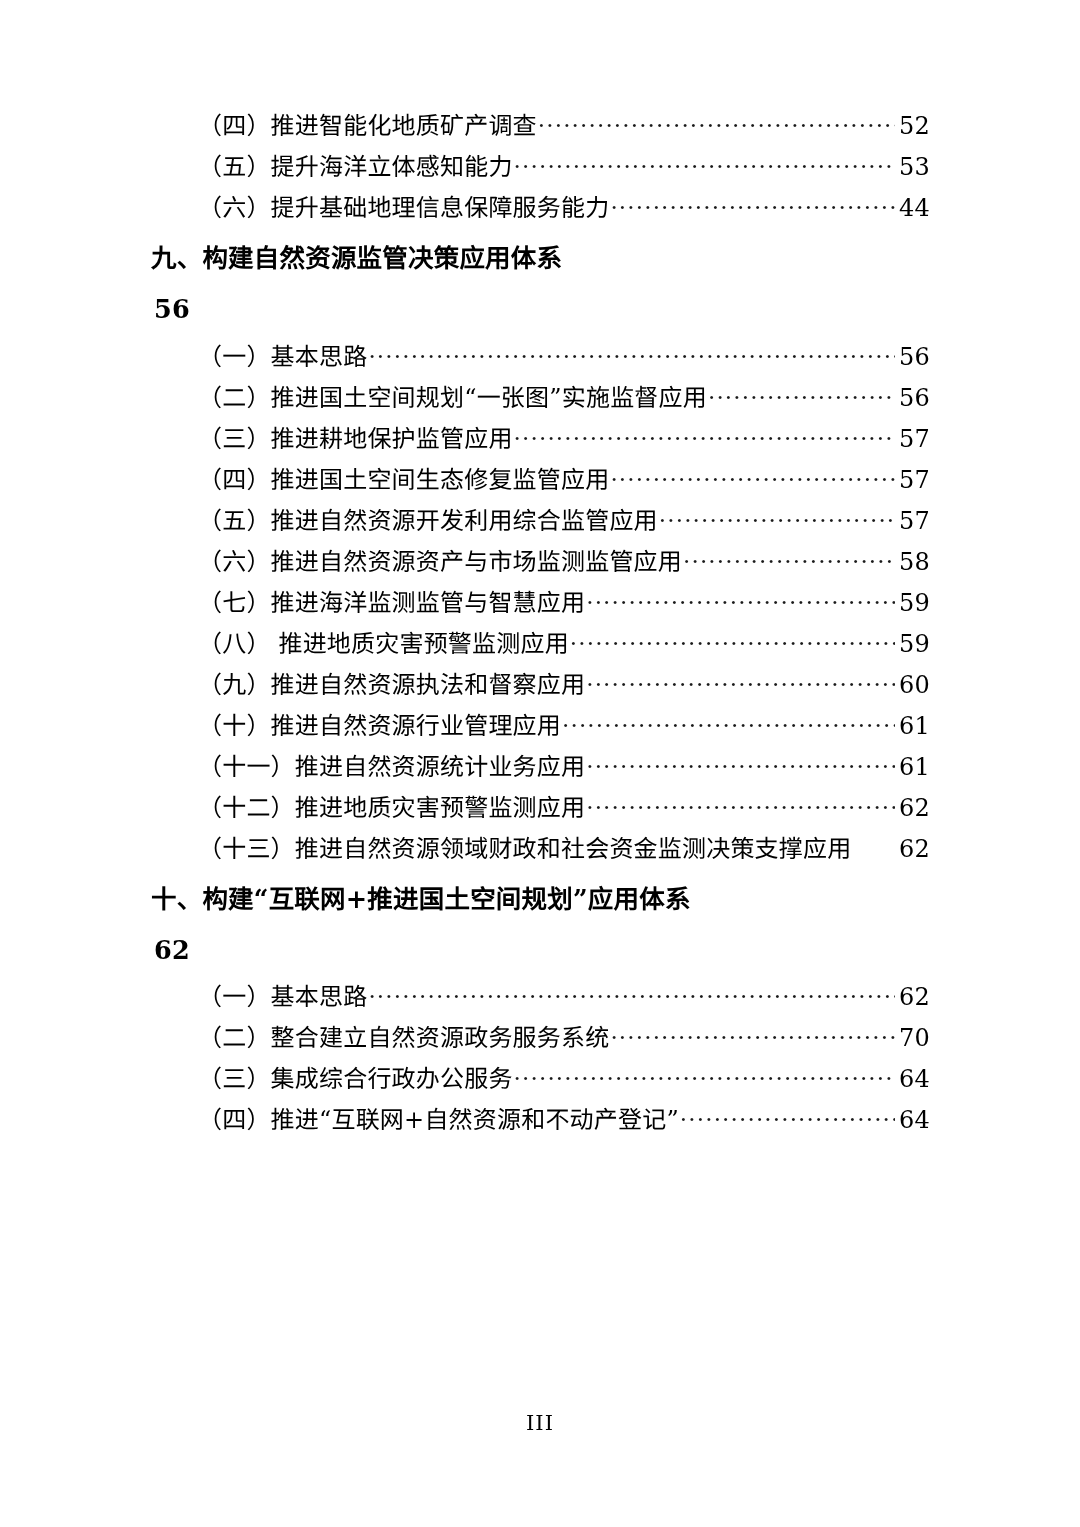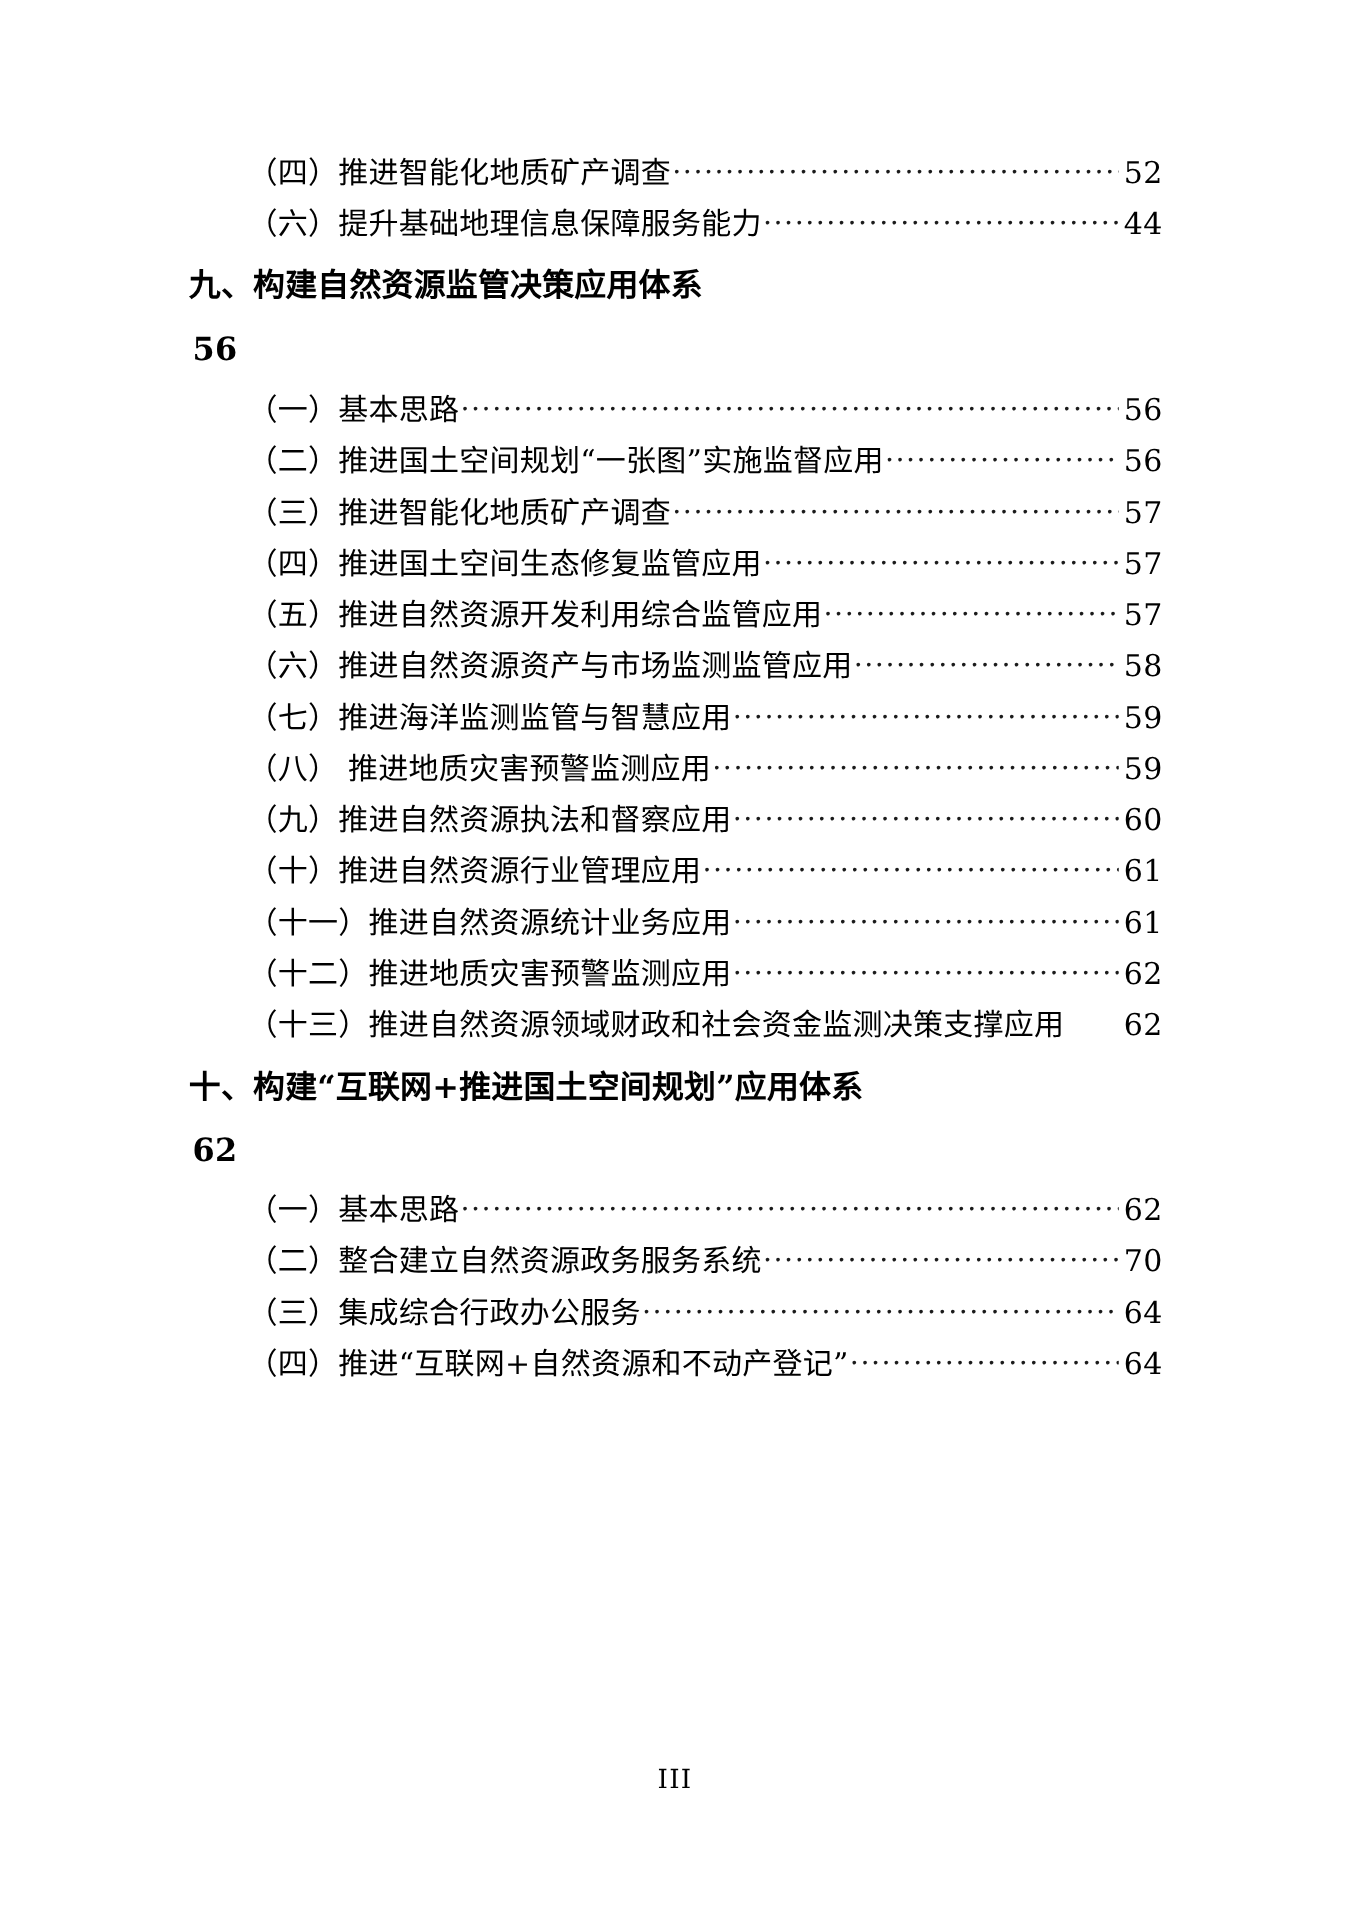--- a/index.html
+++ b/index.html
@@ -19,21 +19,21 @@
     position: absolute;
     top: 0;
     left: 0;
     width: 1080px;
     height: 1527px;
     box-sizing: border-box;
     padding: 110px 150px 0 150px;
   }
   .toc {
     width: 780px;
-    margin: 12px auto;
+    margin: 0 auto;
   }
   .toc-row {
     display: flex;
     align-items: baseline;
     width: 100%;
     box-sizing: border-box;
     white-space: nowrap;
   }
   .lvl1 {
     font-weight: bold;
@@ -101,41 +101,46 @@
 <body>
 
 <div class="page">
   <div class="toc" id="toc-container">
       <div class="toc-row lvl2 row-first">
         <span class="label">（四）推进智能化地质矿产调查</span>
         <span class="leader"></span>
         <span class="page-num">52</span>
       </div>
       <div class="toc-row lvl2">
+        <span class="label">（五）提升海洋立体感知能力</span>
+        <span class="leader"></span>
+        <span class="page-num">53</span>
+      </div>
+      <div class="toc-row lvl2">
         <span class="label">（六）提升基础地理信息保障服务能力</span>
         <span class="leader"></span>
         <span class="page-num">44</span>
       </div>
       <div class="toc-row lvl1">
         <span class="label">九、构建自然资源监管决策应用体系</span>
         <span class="leader"></span>
         <span class="page-num">56</span>
       </div>
       <div class="toc-row lvl2">
         <span class="label">（一）基本思路</span>
         <span class="leader"></span>
         <span class="page-num">56</span>
       </div>
       <div class="toc-row lvl2">
         <span class="label">（二）推进国土空间规划“一张图”实施监督应用</span>
         <span class="leader"></span>
         <span class="page-num">56</span>
       </div>
       <div class="toc-row lvl2">
-        <span class="label">（三）推进智能化地质矿产调查</span>
+        <span class="label">（三）推进耕地保护监管应用</span>
         <span class="leader"></span>
         <span class="page-num">57</span>
       </div>
       <div class="toc-row lvl2">
         <span class="label">（四）推进国土空间生态修复监管应用</span>
         <span class="leader"></span>
         <span class="page-num">57</span>
       </div>
       <div class="toc-row lvl2">
         <span class="label">（五）推进自然资源开发利用综合监管应用</span>

